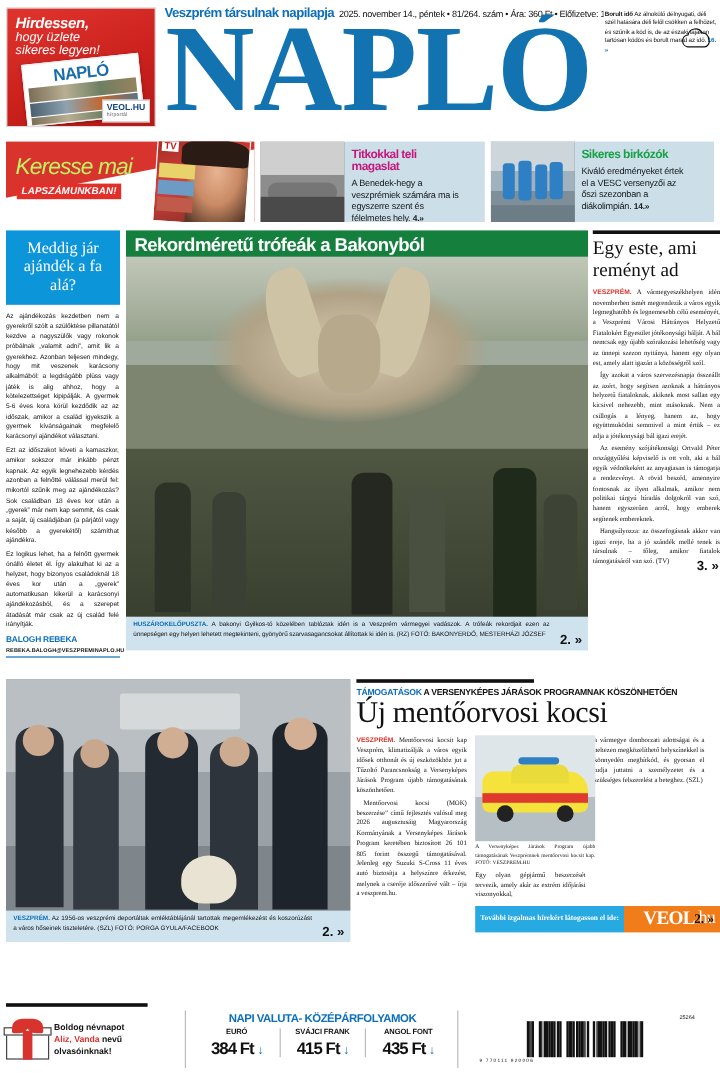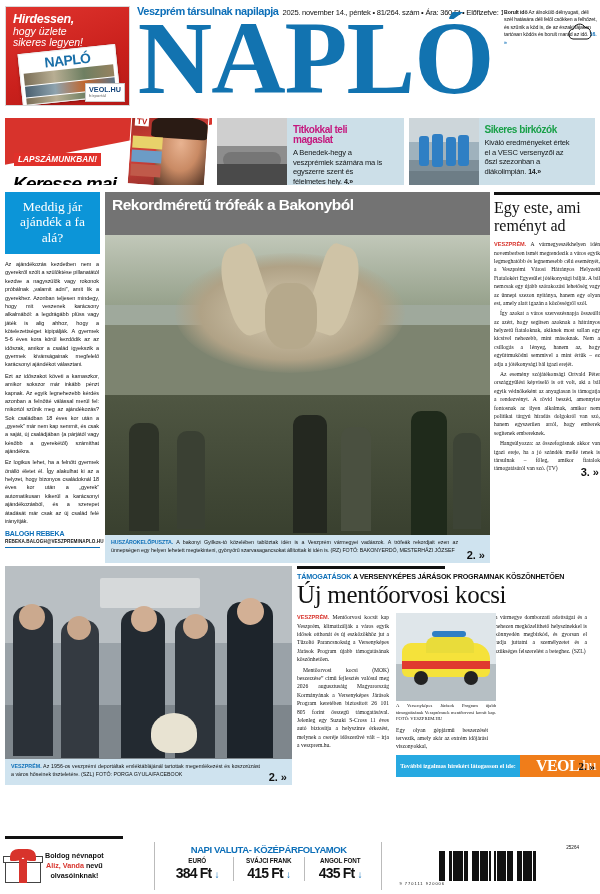--- a/index.html
+++ b/index.html
@@ -60,21 +60,21 @@
   .weather .wtext b { font-weight:bold; }
   .weather .wpage { color:#0d6fb8; font-weight:bold; }
   .cloud-ico { position:absolute; right:2px; top:14px; }
 
   
   .teasers { position:absolute; top:118px; left:5px; right:5px; height:67px; display:flex; gap:5px; }
   .teaser { position:relative; overflow:hidden; }
 
   .teaser-ad { width:207px; background:#d8332c; position:relative; overflow:hidden; }
   .teaser-ad .swoosh { position:absolute; left:-20px; top:26px; width:260px; height:70px; background:#ffffff; transform:rotate(-11deg); }
-  .teaser-ad .kt { position:absolute; left:8px; top:11px; color:#000000; font-size:19px; font-weight:bold; letter-spacing:-0.8px; font-style:italic;margin-top:44px;}
+  .teaser-ad .kt { position:absolute; left:8px; top:11px; color:#bef264; font-size:19px; font-weight:normal; letter-spacing:-0.8px; font-style:italic;}
   .teaser-ad .kt2 { position:absolute; left:9px; top:35px; background:#e1302a; color:#fff; font-size:8.2px; font-weight:bold; padding:2px 4px; letter-spacing:.1px; font-style:italic;}
   .teaser-ad .tvmag {
     position:absolute; right:5px; top:-3px; width:78px; height:72px;
     background:linear-gradient(160deg,#a02b24,#d4413a 45%,#7d2b26);
     transform:rotate(4deg); border:1px solid #fff; overflow:hidden;
   }
   .teaser-ad .tvmag .face { position:absolute; right:-4px; top:6px; width:54px; height:64px; background:radial-gradient(ellipse at 45% 32%, #e8b391 0%, #c98a64 45%, #5a3a2a 85%); }
   .teaser-ad .tvmag .hair { position:absolute; right:0px; top:0px; width:56px; height:22px; background:#2a1b14; border-radius:40% 40% 10% 10%;}
   .teaser-ad .tvmag .logo2 { position:absolute; left:3px; top:3px; background:#fff; color:#c0211b; font-size:8px; font-weight:bold; padding:0 2px; }
   .teaser-ad .tvmag .th { position:absolute; left:2px; width:30px; height:12px; }
@@ -92,21 +92,21 @@
 
   .col-left { position:absolute; left:0; top:0; width:95px; height:360px; }
   .lbox-head { background:#0c95d8; color:#fff; padding:7px 7px 9px 7px; font-family:"Liberation Serif", serif; font-size:13.5px; line-height:1.14; text-align:center;}
   .lbox-body { padding:6px 1px 0 0; font-size:5.5px; line-height:1.52; text-align:justify; color:#111; letter-spacing:-0.05px;}
   .lbox-body p { margin-bottom:3px; text-indent:0; }
   .lbyline { margin-top:5px; font-size:7px; font-weight:bold; color:#0d6fb8; letter-spacing:-0.2px;}
   .lbymail { font-size:4.6px; font-weight:bold; color:#111; letter-spacing:.1px; margin-top:2px;}
   .lrule { border-top:1px solid #0d6fb8; margin-top:3px; }
 
   .col-mid { position:absolute; left:100px; top:0; width:385px; }
-  .mid-head { background:#737373; color:#fff; font-size:15.5px; font-weight:bold; padding:4px 7px 21px 7px; letter-spacing:-0.5px; }
+  .mid-head { background:#15803d; color:#fff; font-size:15.5px; font-weight:bold; padding:4px 7px 0 7px; letter-spacing:-0.5px; }
   .mid-photo { height:300px; position:relative; overflow:hidden; background:#6b6f62; }
   .mid-caption { background:#cfe3ef; padding:4px 6px 3px 6px; position:relative; min-height:28px;}
   .mid-caption .ctxt { font-size:5.3px; line-height:1.45; color:#111; letter-spacing:-0.05px; padding-right:26px; text-align:justify;}
   .mid-caption .cloc { color:#0d6fb8; font-weight:bold; }
   .mid-caption .cpage { position:absolute; right:5px; bottom:2px; font-size:11px; font-weight:bold; color:#111;}
 
   .col-right { position:absolute; left:489px; top:0; width:106px; }
   .rrule-top { border-top:3px solid #111; margin-bottom:4px; }
   .r-head { font-family:"Liberation Serif", serif; font-size:16px; line-height:1.1; color:#111; margin-bottom:6px; }
   .r-body { font-family:"Liberation Serif", serif; font-size:5.6px; line-height:1.5; text-align:justify; color:#111; }
@@ -150,21 +150,21 @@
   .footer { position:absolute; left:5px; right:5px; top:836px; height:56px; }
   .f-rule { border-top:3px solid #111; width:118px; margin-bottom:3px;}
   .f-inner { display:flex; height:48px; border:0; }
   .f-name { width:150px; display:flex; align-items:center; gap:4px; border-right:1px solid #bbb; padding-right:5px;}
   .gift { width:36px; height:34px; position:relative; flex:0 0 36px;}
   .gift .gbox { position:absolute; left:0; bottom:0; width:36px; height:24px; background:#fff; border:1.6px solid #444;}
   .gift .gband { position:absolute; left:14px; bottom:0; width:8px; height:24px; background:#d8332c;}
   .gift .glid { position:absolute; left:-2px; bottom:20px; width:40px; height:7px; background:#fff; border:1.6px solid #444;}
   .gift .gbow1 { position:absolute; left:5px; top:0px; width:14px; height:12px; background:#d8332c; border-radius:60% 10% 60% 10%;}
   .gift .gbow2 { position:absolute; left:17px; top:0px; width:14px; height:12px; background:#d8332c; border-radius:10% 60% 10% 60%;}
-  .f-name .ntxt { font-size:7.2px; line-height:1.38; text-align:center; font-weight:bold; color:#111;}
+  .f-name .ntxt { font-size:7.2px; line-height:1.38; text-align:left; font-weight:bold; color:#111;}
   .f-name .ntxt .names { color:#d8332c; }
 
   .f-cur { flex:1; padding:2px 5px 0 7px; border-right:1px solid #bbb;}
   .f-cur .ctitle { color:#0d6fb8; font-weight:bold; font-size:9.5px; text-align:center; letter-spacing:-0.4px; margin-bottom:2px;}
   .f-cur .crow { display:flex; }
   .f-cur .ccell { flex:1; text-align:center; border-right:1px solid #bbb;}
   .f-cur .ccell:last-child { border-right:0; }
   .f-cur .clab { font-size:6.3px; font-weight:bold; color:#111; letter-spacing:-0.1px;}
   .f-cur .cval { font-size:14px; font-weight:bold; color:#111; letter-spacing:-0.8px; margin-top:1px;}
   .f-cur .arrow { color:#0d6fb8; font-weight:bold; font-size:10px;}

